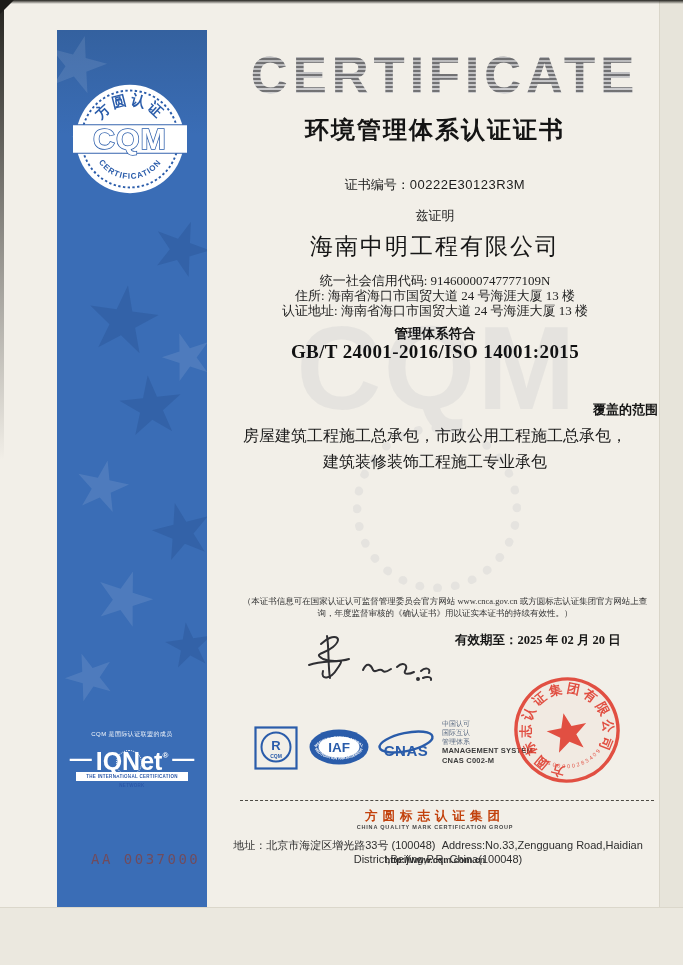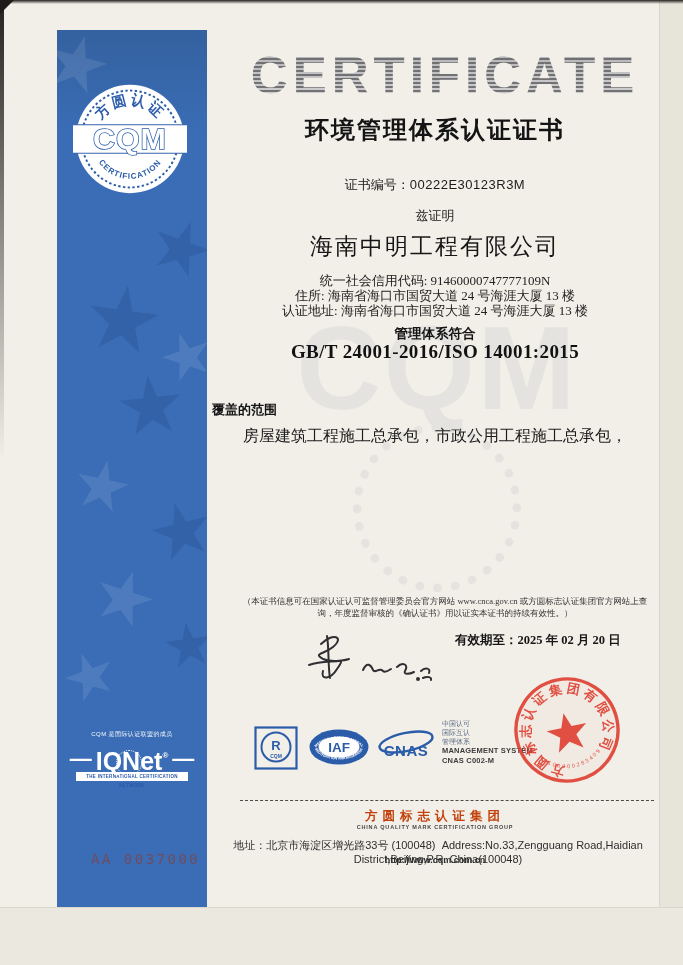--- a/index.html
+++ b/index.html
@@ -43,21 +43,21 @@
       background:repeating-linear-gradient(to bottom,rgba(110,110,112,.95) 0 2px,rgba(210,210,212,.55) 2px 4px),linear-gradient(to bottom,#8a8a8c,#d9d9db);
       -webkit-background-clip:text;background-clip:text;color:transparent;white-space:nowrap;}
   .c-title{left:212px;top:114px;width:446px;text-align:center;font-size:24px;font-weight:bold;color:#141414;letter-spacing:2px;}
   .c-certno{left:212px;top:176px;width:446px;text-align:center;font-size:13px;color:#1b1b1b;}
   .c-certno .no{font-family:"Liberation Sans",sans-serif;letter-spacing:.5px;}
   .c-certify{left:212px;top:207px;width:446px;text-align:center;font-size:13px;color:#1b1b1b;}
   .c-company{left:212px;top:231px;width:446px;text-align:center;font-size:23px;color:#161616;letter-spacing:2px;font-family:"Liberation Serif",serif;}
   .c-info{left:212px;top:273px;width:446px;text-align:center;font-size:13px;line-height:15px;color:#222;font-family:"Liberation Serif",serif;}
   .c-conform{left:212px;top:325px;width:446px;text-align:center;font-size:13.5px;font-weight:bold;color:#141414;}
   .c-standard{left:212px;top:341px;width:446px;text-align:center;font-size:19px;font-weight:bold;color:#111;font-family:"Liberation Serif",serif;letter-spacing:.4px;}
-  .c-scopelabel{left:212px;top:401px;width:446px;text-align:left;font-size:13px;font-weight:bold;color:#141414;}
+  .c-scopelabel{left:212px;top:401px;width:446px;text-align:right;font-size:13px;font-weight:bold;color:#141414;}
   .c-scope{left:212px;top:423px;width:446px;text-align:center;font-size:16px;line-height:26px;color:#1a1a1a;font-family:"Liberation Serif",serif;}
   .c-disclaimer{left:227px;top:595px;width:436px;text-align:center;font-size:8.5px;line-height:12px;color:#333;font-family:"Liberation Serif",serif;}
   .c-dates{left:455px;top:629px;width:170px;font-size:12.5px;line-height:23px;font-weight:bold;color:#161616;font-family:"Liberation Serif",serif;white-space:nowrap;}
   .signature{left:293px;top:628px;width:150px;height:58px;}
 
   
   .rcqm{left:254px;top:726px;width:44px;height:44px;}
   .iaf{left:308px;top:728px;width:62px;height:38px;}
   .cnas{left:376px;top:729px;width:60px;height:34px;}
   .acc-text{left:442px;top:719px;width:110px;}
@@ -136,20 +136,21 @@
   <div class="abs c-info">
     <div>统一社会信用代码: 91460000747777109N</div>
     <div>住所: 海南省海口市国贸大道 24 号海涯大厦 13 楼</div>
     <div>认证地址: 海南省海口市国贸大道 24 号海涯大厦 13 楼</div>
   </div>
   <div class="abs c-conform">管理体系符合</div>
   <div class="abs c-standard">GB/T 24001-2016/ISO 14001:2015</div>
   <div class="abs c-scopelabel">覆盖的范围</div>
   <div class="abs c-scope">
     <div>房屋建筑工程施工总承包，市政公用工程施工总承包，</div>
+    <div>建筑装修装饰工程施工专业承包</div>
   </div>
   <div class="abs c-disclaimer">
     <div>（本证书信息可在国家认证认可监督管理委员会官方网站 www.cnca.gov.cn 或方圆标志认证集团官方网站上查</div>
     <div>询，年度监督审核的《确认证书》用以证实本证书的持续有效性。）</div>
   </div>
 
   <svg class="abs signature" viewBox="0 0 150 58">
     <g fill="none" stroke="#2f2f33" stroke-width="2" stroke-linecap="round">
       <path d="M28,16 C40,4 52,9 40,19 C30,27 20,25 30,31 C44,37 54,27 44,41 C38,51 27,53 30,43"></path>
       <path d="M16,37 C30,32 44,35 56,31"></path>

